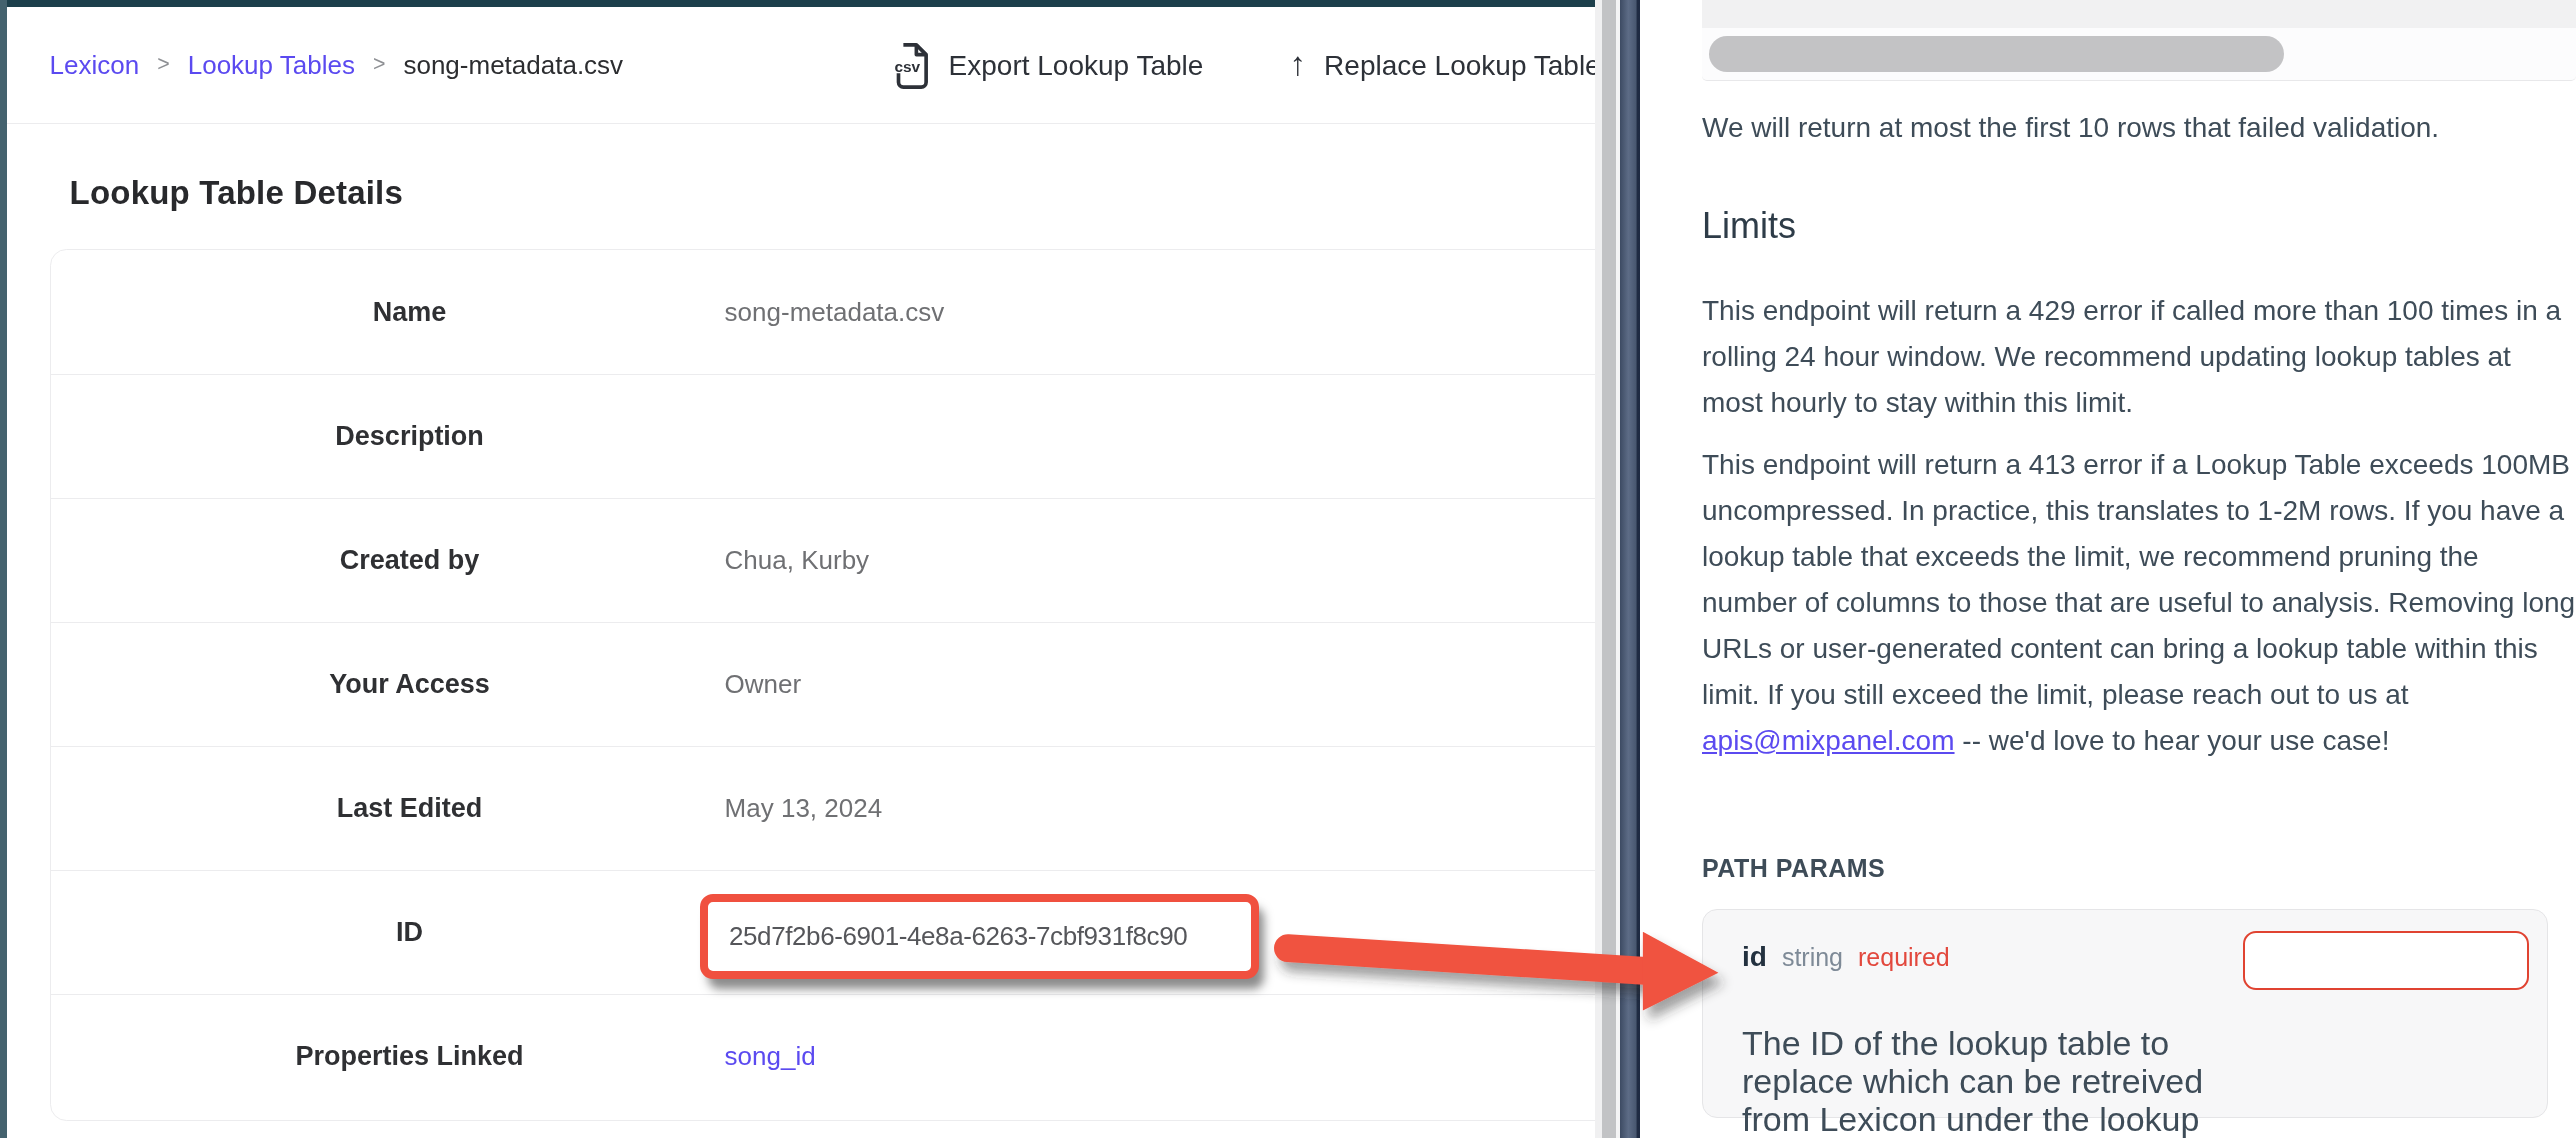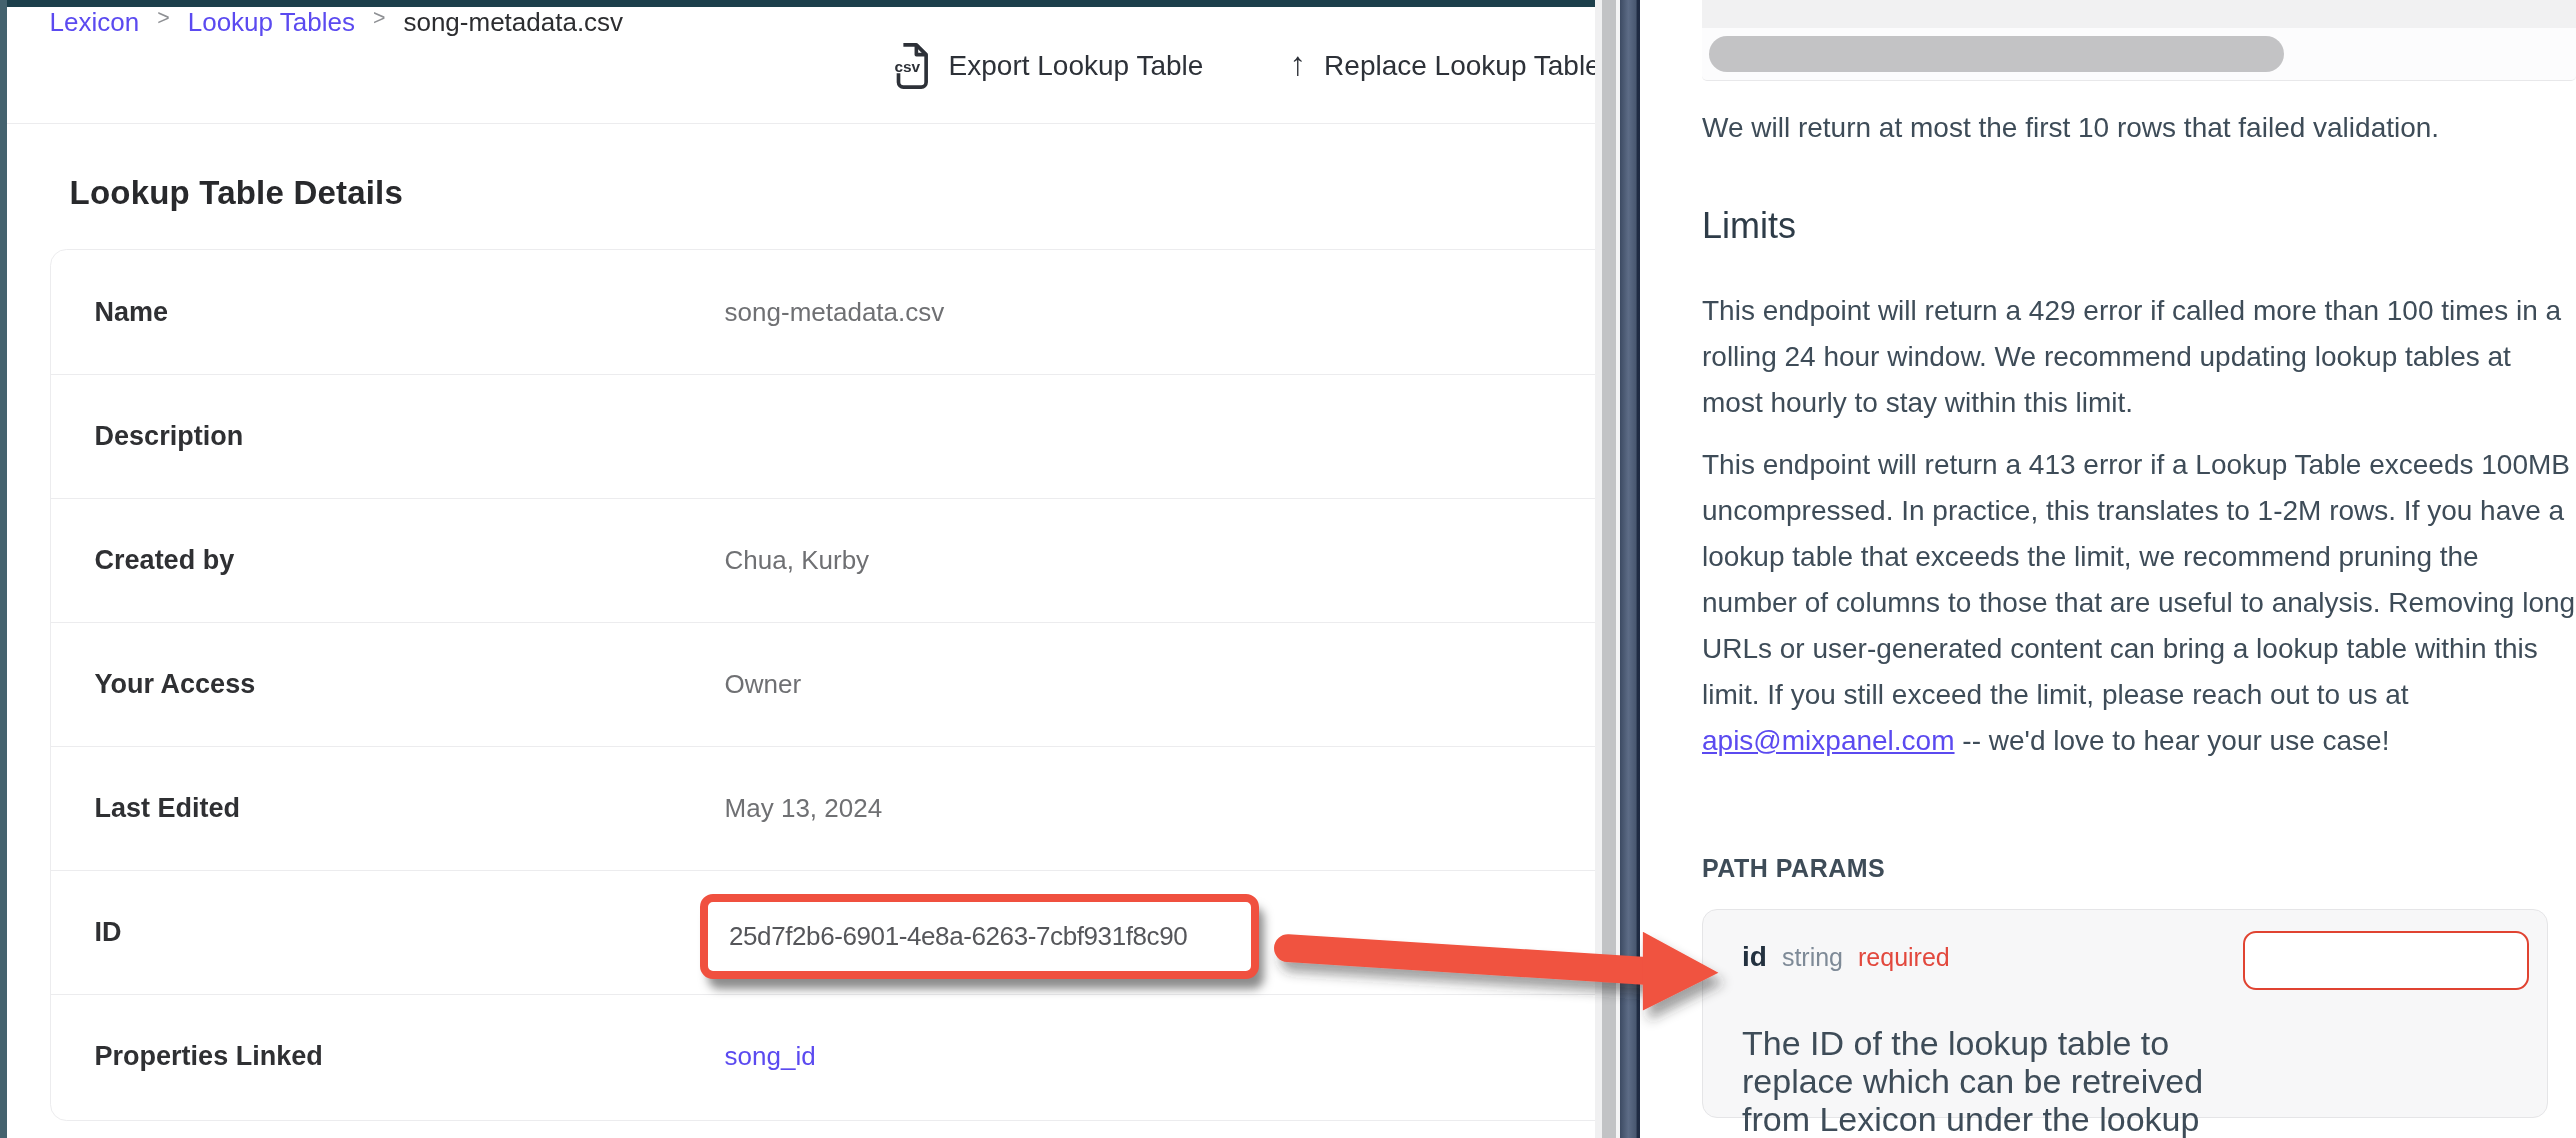--- a/index.html
+++ b/index.html
@@ -16,21 +16,21 @@
   
   .panel-left {
     position:absolute; left:6.6px; top:7.4px; width:1589px; height:1131px;
     background:#ffffff; border-top-left-radius:21.4px; overflow:hidden;
   }
   .app-header {
     position:relative; height:117px; border-bottom:1.6px solid #ececee;
   }
   .breadcrumb {
     position:absolute; left:43px; top:0; height:117px;
-    display:flex; align-items:flex-start; gap:18px; font-size:26px;
+    display:flex; align-items:center; gap:18px; font-size:26px;
   }
   .crumb-link { color:#5b4af0; cursor:pointer; }
   .crumb-current { color:#2c2d30; }
   .crumb-sep { color:#8e9094; font-size:21.4px; transform:translateY(-0.8px); }
 
   .hdr-btn {
     position:absolute; top:0; height:117px; display:flex; align-items:center; gap:18px;
     font-size:28px; font-weight:500; color:#2d3138; cursor:pointer; white-space:nowrap;
   }
   .hdr-btn.export  { left:885px; }
@@ -43,21 +43,21 @@
   }
 
   .details-card {
     position:absolute; left:43px; top:242px; width:1766px; height:872px;
     border:1.6px solid #ececee; border-radius:16.4px; background:#fff; overflow:hidden;
   }
   .detail-row {
     display:flex; align-items:center; height:124px; padding-left:44px;
   }
   .detail-row + .detail-row { border-top:1.6px solid #ececee; }
-  .row-label { width:630px; font-size:27px; font-weight:600; color:#2f3033; flex:none; }
+  .row-label { width:630px; font-size:27px; font-weight:600; color:#2f3033; flex:none;text-align:center; }
   .row-value { font-size:26px; color:#6f7073; }
   .row-value.link { color:#5b4af0; cursor:pointer; }
 
   
   .id-box {
     margin-left:-25px; margin-top:8.2px; width:559px; height:85px;
     border:8.2px solid #f0503f; border-radius:13px; background:#ffffff;
     display:flex; align-items:center; padding-left:21.4px;
     box-shadow:6.6px 11.5px 10px -1.6px rgba(45,45,45,0.55);
   }

